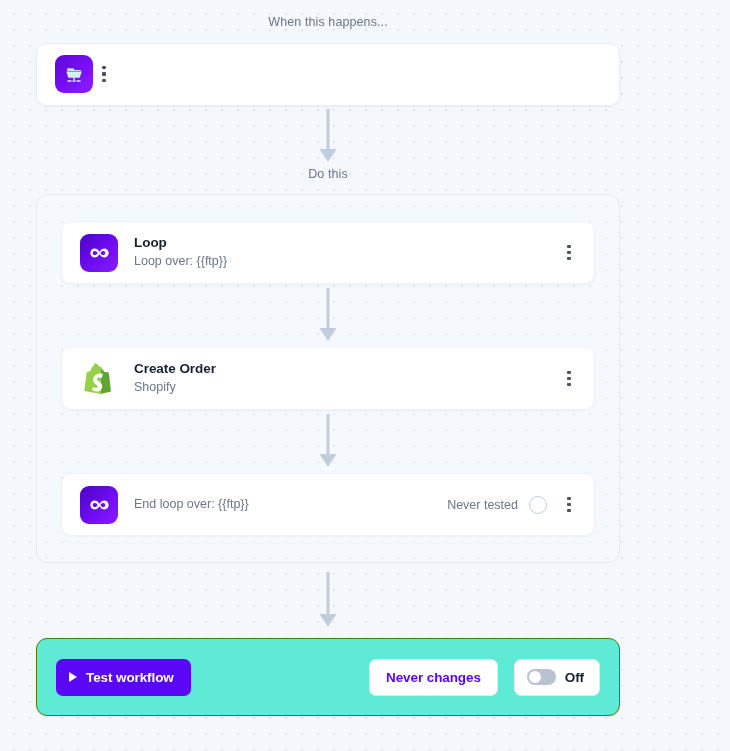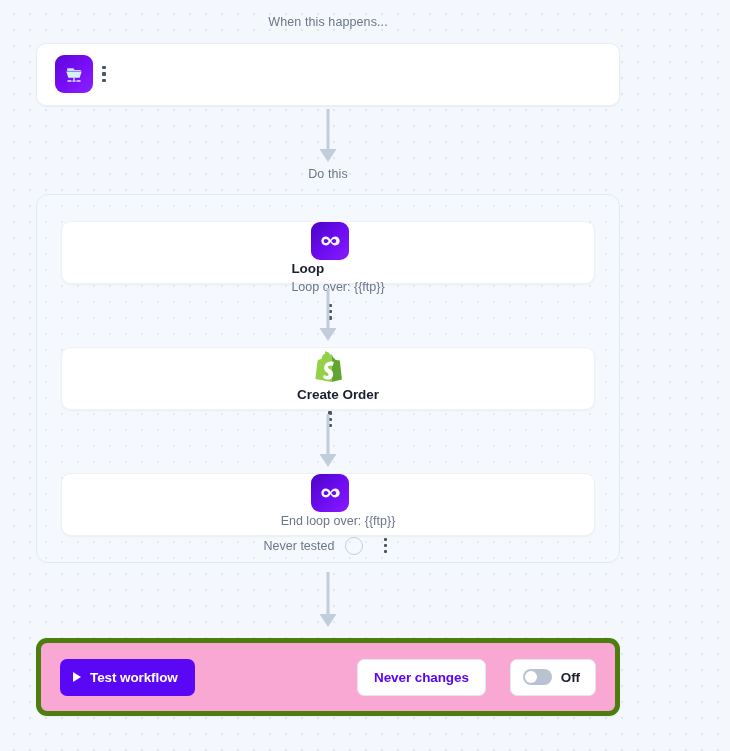--- a/index.html
+++ b/index.html
@@ -127,26 +127,26 @@
   }
   .arrow-svg { display: block; }
 
   
   .do-group {
     border: 1px solid #e2e9f2;
     border-radius: 12px;
     background: rgba(255,255,255,0.14);
     padding: 26px 24px;
   }
-  .do-group .step-card { border-color: #eef2f8; flex-direction: column; }
+  .do-group .step-card { border-color: #eef2f8; }
 
   
   .footer-bar {
-    background: #f9a8d4;
-    border: 5px solid #4d7c0f;
+    background: #5eead4;
+    border: 1px solid #4d7c0f;
     border-radius: 11px;
     height: 78px;
     display: flex;
     align-items: center;
     padding: 0 19px;
     box-shadow: 0 1px 2px rgba(30, 45, 80, 0.05);
   }
 
   .btn-test {
     background: #5a07f5;
@@ -181,21 +181,21 @@
     height: 37px;
     padding: 0 16px;
     font-family: "Liberation Sans", sans-serif;
     font-size: 13.5px;
     font-weight: bold;
     cursor: pointer;
     letter-spacing: -0.1px;
   }
 
   .toggle-wrap {
-    margin-left: 24px;
+    margin-left: 16px;
     border: 1px solid #e2e7ef;
     border-radius: 7px;
     height: 37px;
     display: flex;
     align-items: center;
     gap: 9px;
     padding: 0 15px 0 12px;
     background: #ffffff;
     cursor: pointer;
   }
@@ -307,20 +307,21 @@
           <path d="M16.0 7.3c.5.0 .9.3 1.2.8 .3.6.5 1.4.5 2.3l-4.3 1.3c.5-1.6 1.4-3.2 2.6-4.2
                    .0-.0 .0-.1 .0-.2z" fill="#93cf47"></path>
           <path d="M24.7 16.6l-1.1 4.2s-1.6-.9-3.5-.8c-2.8.2-2.8 2.0-2.8 2.4 .2 2.4 6.4 2.9 6.8
                    8.4 .3 4.3-2.3 7.3-6.0 7.5 -4.4.3-6.9-2.3-6.9-2.3l.9-4.0s2.4 1.8 4.4 1.7c1.3
                    -.1 1.8-1.2 1.7-1.9 -.2-3.1-5.3-2.9-5.7-8.0 -.3-4.2 2.4-8.4 8.6-8.8 2.4-.2 3.6.4
                    3.6.4z" fill="#ffffff"></path>
         </svg>
       </div>
       <div class="step-text">
         <div class="step-title">Create Order</div>
+        <div class="step-sub">Shopify</div>
       </div>
       <div class="step-right">
         <div class="kebab">
           <span></span>
             <span></span>
             <span></span>
         </div>
       </div>
     </div>
 

